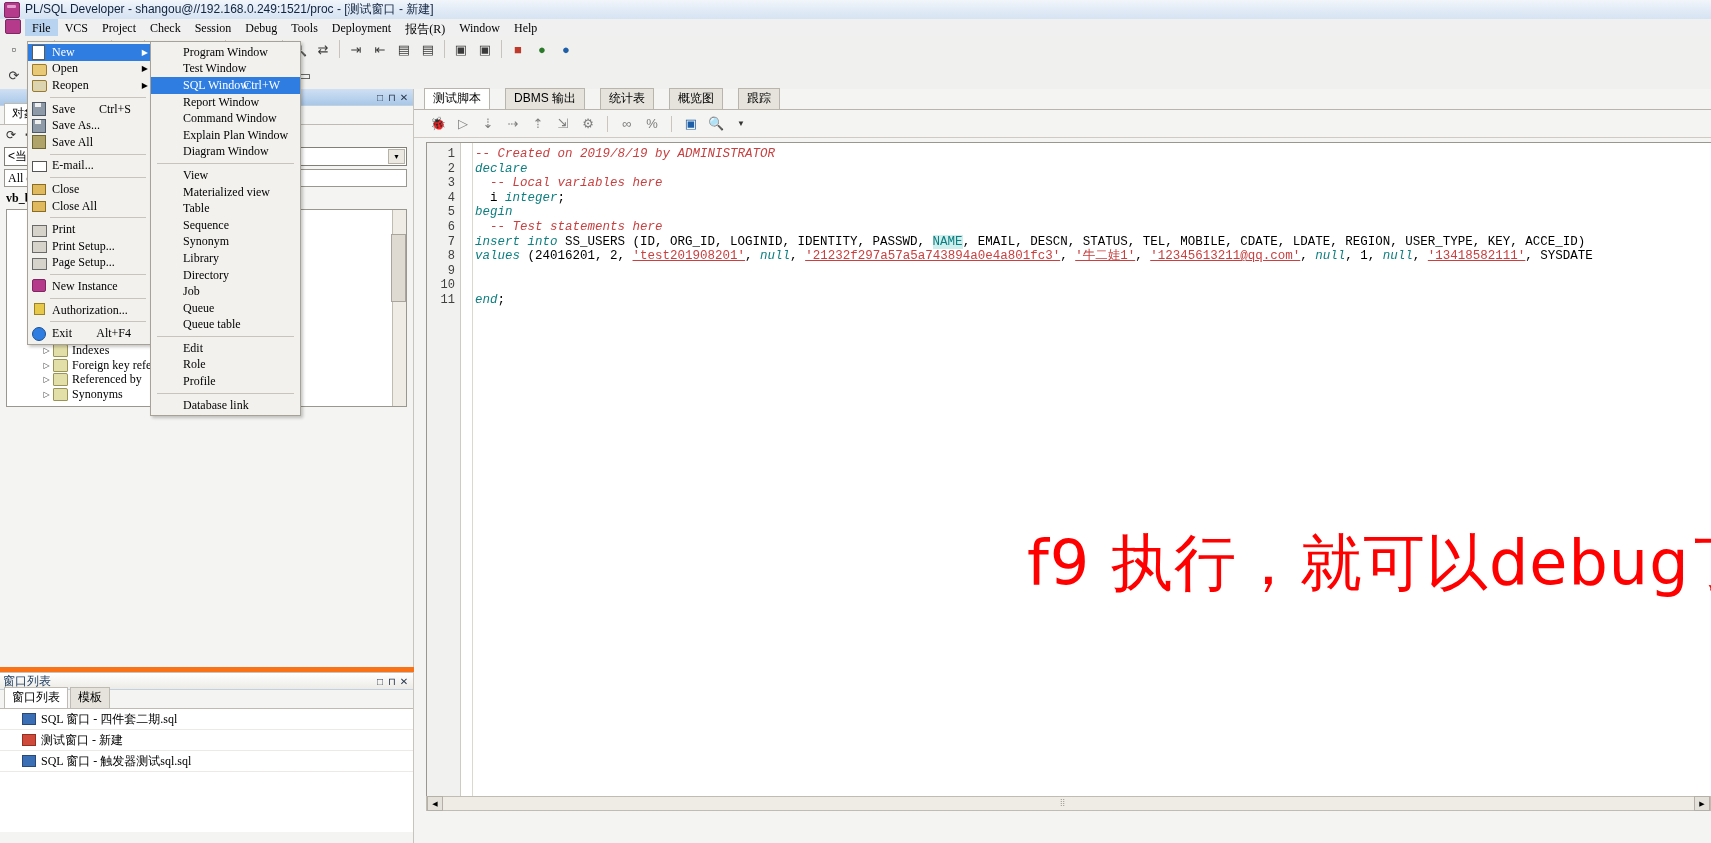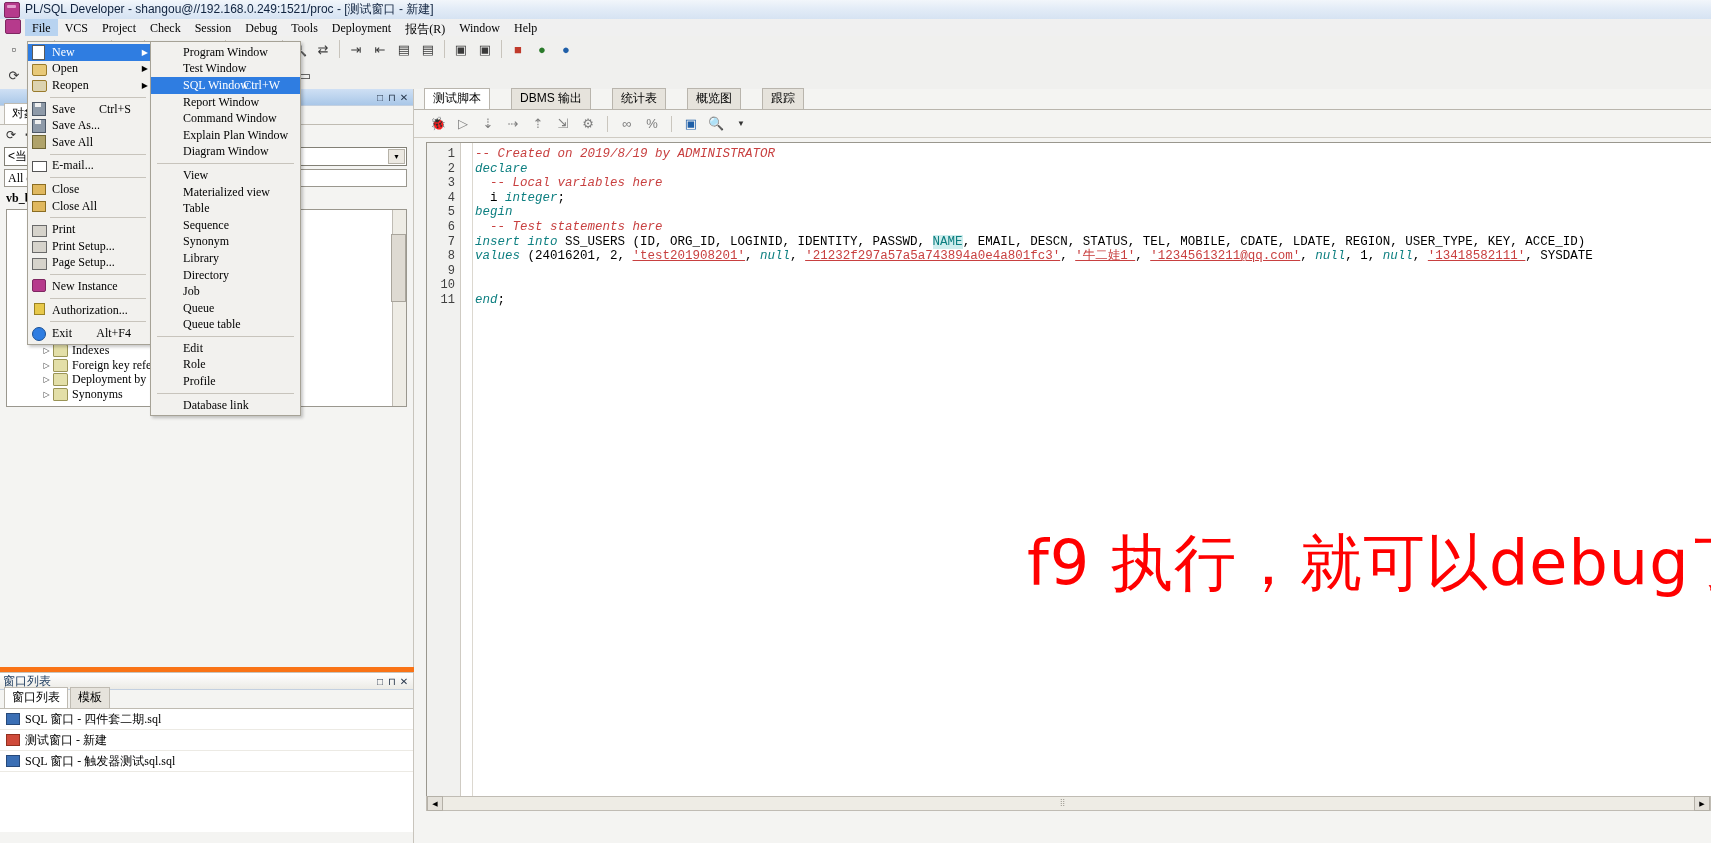--- a/index.html
+++ b/index.html
@@ -148,39 +148,39 @@
     position:absolute; right:0; top:24px; width:13px; height:66px;
     background:#dedad2; border:1px solid #a9a59c;
   }
 
   
   .winlist{
     position:absolute; left:0; top:672px; width:413px; height:171px;
     background:#f4f4f2; border-right:1px solid #c8c4bc; border-top:1px solid #c8c4bc;
   }
   .wl-item{
-    height:20px; display:flex; align-items:center; padding-left:6px;
+    height:20px; display:flex; align-items:center; padding-left:22px;
     font-size:12px; font-family:"Liberation Serif",serif; border-bottom:1px solid #eceae4;
   }
   .wl-icon{ width:12px;height:10px;margin-right:5px;flex:none;
     background:#3b6fb5; border:1px solid #27497a; }
   .wl-icon.red{ background:#cf4a3a; border-color:#93301f; }
 
   
   .main{
     position:absolute; left:414px; top:89px; width:1297px; height:754px;
     background:#f4f4f2;
   }
   .main-tabs{
     height:20px; display:flex; align-items:flex-end; padding-left:10px;
     border-bottom:1px solid #b9b5ad; background:#f4f4f2;
   }
   .mtab{
     padding:1px 8px 2px 8px; font-size:12px; background:#e6e3dc;
-    border:1px solid #b9b5ad; border-bottom:none; margin-right:21px;
+    border:1px solid #b9b5ad; border-bottom:none; margin-right:15px;
     font-family:"Liberation Sans",sans-serif;
   }
   .mtab.sel{ background:#ffffff; font-weight:normal; }
   .editor-toolbar{
     height:27px; display:flex; align-items:center; padding-left:14px;
     background:#f4f4f2; border-bottom:1px solid #cfcbc3; gap:5px;
   }
   .et-btn{ width:20px;height:20px;display:flex;align-items:center;justify-content:center;
     font-size:13px; color:#7d7d7d; }
   .et-btn.on{ color:#333; }
@@ -431,21 +431,21 @@
             <span>Indexes</span>
           </div>
           <div class="tnode" style="padding-left: 33px;">
             <span class="tw">▷</span>
             <span class="folder"></span>
             <span>Foreign key references</span>
           </div>
           <div class="tnode" style="padding-left: 33px;">
             <span class="tw">▷</span>
             <span class="folder"></span>
-            <span>Deployment by</span>
+            <span>Referenced by</span>
           </div>
           <div class="tnode" style="padding-left: 33px;">
             <span class="tw">▷</span>
             <span class="folder"></span>
             <span>Synonyms</span>
           </div>
         </div>
       <div class="tree-scroll">
         <div class="tree-thumb"></div>
       </div>

